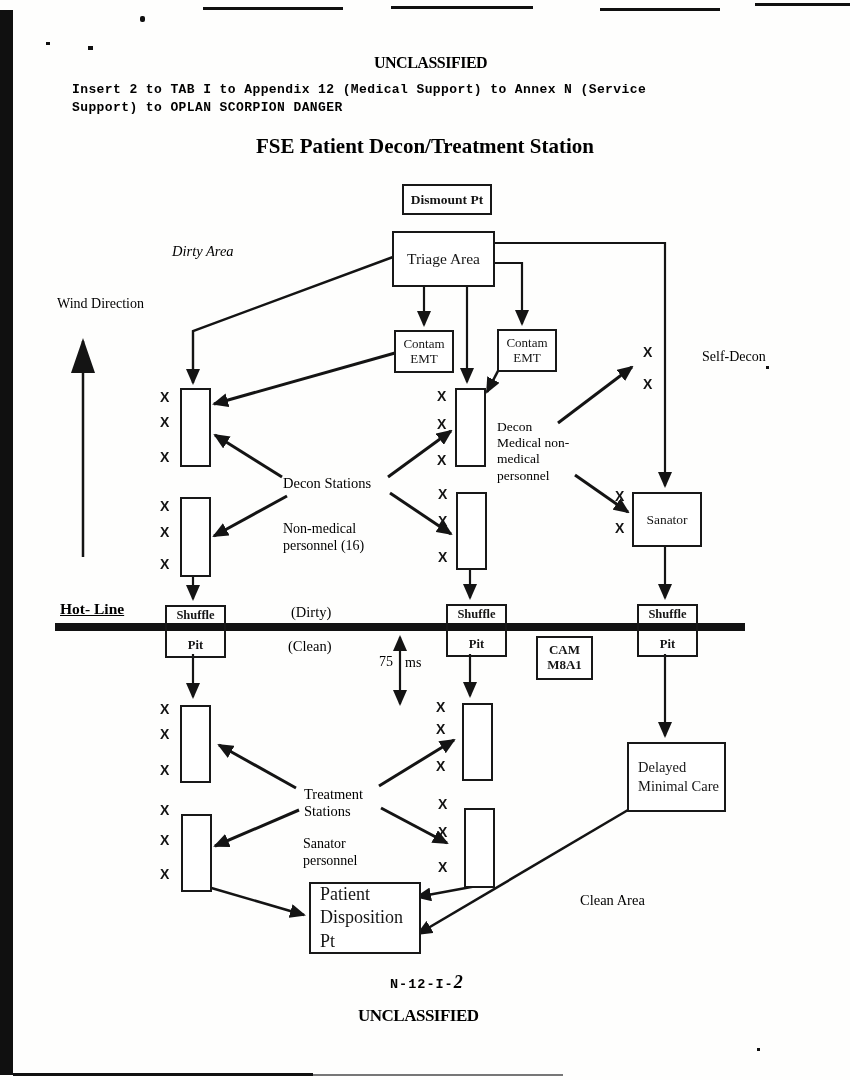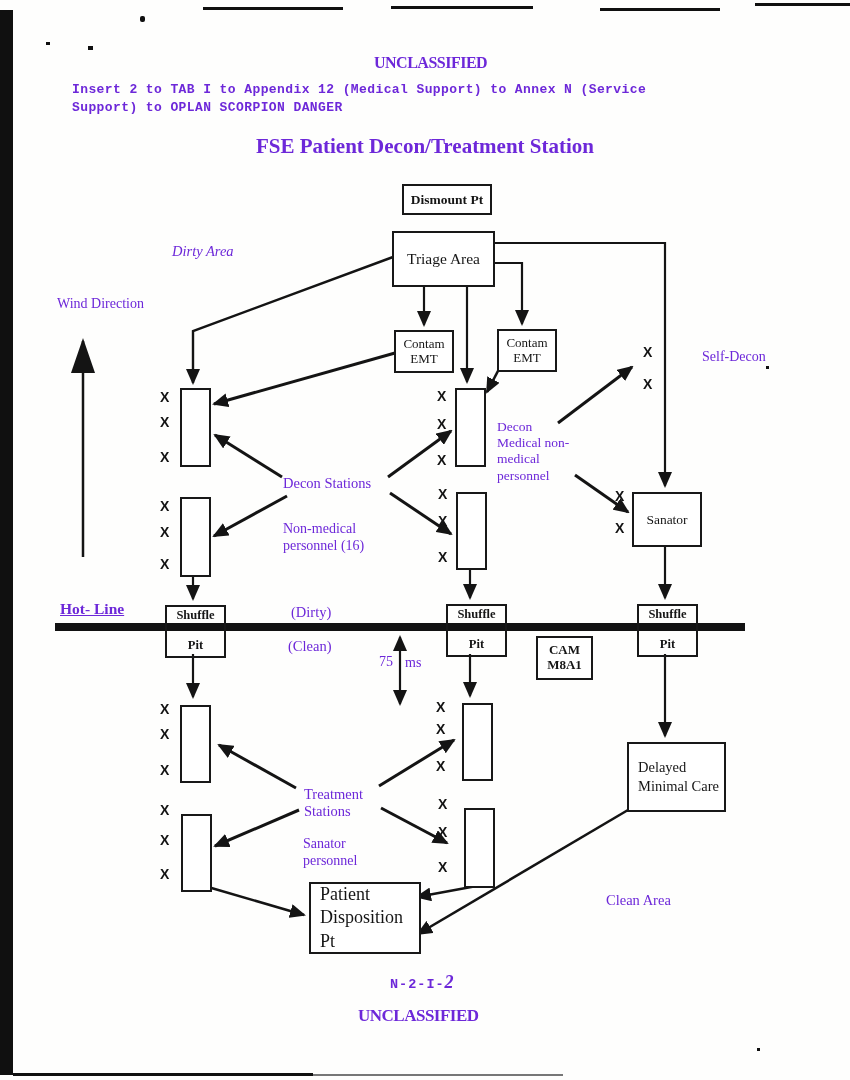--- a/index.html
+++ b/index.html
@@ -1,18 +1,18 @@
 <!DOCTYPE html>
 <html><head>
 <meta charset="utf-8">
 <style>
   html,body{margin:0;padding:0;background:#9a9a9a;}
   .page{position:relative;width:850px;height:1080px;background:#fefefd;overflow:hidden;
         font-family:"Liberation Serif",serif;color:#161616;}
-  .lbl{position:absolute;font-size:14px;line-height:1.2;color:#6d28d9;z-index:5;}
+  .lbl{position:absolute;font-size:14px;line-height:1.2;color:#000000;z-index:5;}
   .box{position:absolute;border:2px solid #181818;background:#fff;display:flex;
        align-items:center;justify-content:center;text-align:center;line-height:1.15;
        font-size:13.5px;z-index:4;}
   .vrect{position:absolute;border:2px solid #181818;background:#fff;z-index:4;}
   .xm{position:absolute;font:700 14px "Liberation Sans",sans-serif;color:#131313;z-index:5;}
   .mono{font-family:"Liberation Mono",monospace;font-weight:700;}
   .hotline{position:absolute;left:55px;top:623px;width:690px;height:8px;background:#121212;z-index:2;}
   .shuffle{position:absolute;width:57px;height:49px;border:2px solid #181818;background:transparent;
            z-index:3;font:700 12.5px "Liberation Serif",serif;text-align:center;}
   .shuffle .t{position:absolute;left:0;right:0;top:1px;}
@@ -93,21 +93,21 @@
   <div class="lbl" style="left:283px;top:521px;width:118px;">Non-medical personnel (16)</div>
   <div class="lbl" style="left:497px;top:419px;width:80px;font-size:13.5px;">Decon Medical non-medical personnel</div>
   <div class="lbl" style="left:702px;top:349px;">Self-Decon</div>
   <div class="lbl" style="left:60px;top:600px;font-size:15.5px;font-weight:700;text-decoration:underline;">Hot- Line</div>
   <div class="lbl" style="left:291px;top:604px;font-size:14.5px;">(Dirty)</div>
   <div class="lbl" style="left:288px;top:638px;font-size:14.5px;">(Clean)</div>
   <div class="lbl" style="left:379px;top:654px;">75</div>
   <div class="lbl" style="left:405px;top:655px;">ms</div>
   <div class="lbl" style="left:304px;top:786px;width:95px;font-size:14.5px;">Treatment Stations</div>
   <div class="lbl" style="left:303px;top:836px;width:85px;">Sanator personnel</div>
-  <div class="lbl" style="left:580px;top:892px;font-size:14.5px;margin-left:26px;">Clean Area</div>
+  <div class="lbl" style="left:580px;top:892px;font-size:14.5px;">Clean Area</div>
 
   <div class="box" style="left:402px;top:184px;width:86px;height:27px;border-width:2.5px;font-weight:600;">
     <span>Dismount Pt</span>
   </div>
   <div class="box" style="left:392px;top:231px;width:99px;height:52px;font-size:15.5px;">
     <span>Triage Area</span>
   </div>
   <div class="box" style="left:394px;top:330px;width:56px;height:39px;font-size:13px;">
     <span>Contam EMT</span>
   </div>
@@ -174,17 +174,17 @@
   <span class="xm" style="left:160px;top:832px;">X</span>
   <span class="xm" style="left:160px;top:866px;">X</span>
   <span class="xm" style="left:436px;top:699px;">X</span>
   <span class="xm" style="left:436px;top:721px;">X</span>
   <span class="xm" style="left:436px;top:758px;">X</span>
   <span class="xm" style="left:438px;top:796px;">X</span>
   <span class="xm" style="left:438px;top:824px;">X</span>
   <span class="xm" style="left:438px;top:859px;">X</span>
 
   <div class="lbl mono" style="left:390px;top:972px;font-size:13.5px;letter-spacing:1px;">
-    <span>N-2-I-</span><span style="font-family:'Liberation Serif',serif;font-style:italic;font-weight:700;font-size:18px;">2</span>
+    <span>N-12-I-</span><span style="font-family:'Liberation Serif',serif;font-style:italic;font-weight:700;font-size:18px;">2</span>
   </div>
   <div class="lbl" style="left:358px;top:1006px;font-size:17px;font-weight:700;letter-spacing:-0.5px;">UNCLASSIFIED</div>
 
 </div>
 
 </body></html>

